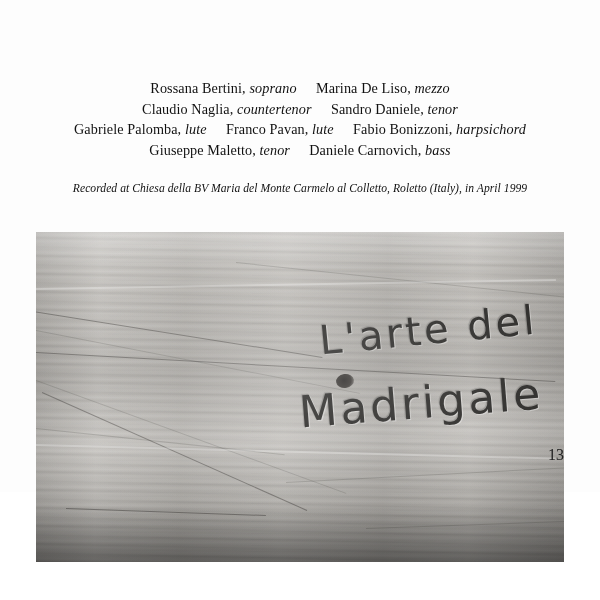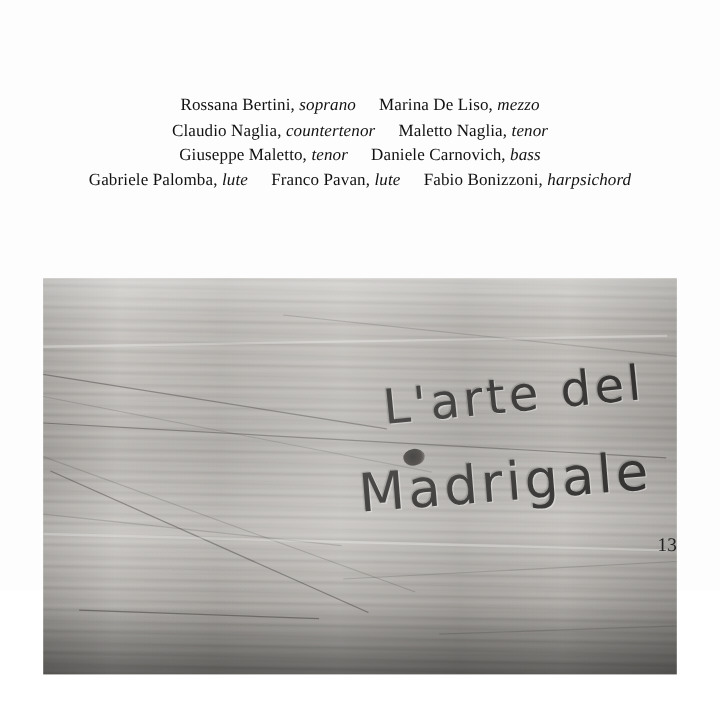--- a/index.html
+++ b/index.html
@@ -157,46 +157,47 @@
       <span class="role">soprano</span>
       <span class="sep"></span>
       <span>Marina De Liso,</span>
       <span class="role">mezzo</span>
     </div>
 
     <div class="credit-line">
       <span>Claudio Naglia,</span>
       <span class="role">countertenor</span>
       <span class="sep"></span>
-      <span>Maletto Naglia,</span>
+      <span>Sandro Daniele,</span>
       <span class="role">tenor</span>
+    </div>
+
+    <div class="credit-line">
+      <span>Gabriele Palomba,</span>
+      <span class="role">lute</span>
+      <span class="sep"></span>
+      <span>Franco Pavan,</span>
+      <span class="role">lute</span>
+      <span class="sep"></span>
+      <span>Fabio Bonizzoni,</span>
+      <span class="role">harpsichord</span>
     </div>
 
     <div class="credit-line">
       <span>Giuseppe Maletto,</span>
       <span class="role">tenor</span>
       <span class="sep"></span>
       <span>Daniele Carnovich,</span>
       <span class="role">bass</span>
     </div>
 
-    <div class="credit-line">
-      <span>Gabriele Palomba,</span>
-      <span class="role">lute</span>
-      <span class="sep"></span>
-      <span>Franco Pavan,</span>
-      <span class="role">lute</span>
-      <span class="sep"></span>
-      <span>Fabio Bonizzoni,</span>
-      <span class="role">harpsichord</span>
-    </div>
-
   </div>
 
   <div class="recording">
+    <div class="rline">Recorded at Chiesa della BV Maria del Monte Carmelo al Colletto, Roletto (Italy), in April 1999</div>
   </div>
 
   <div class="plate-wrap">
     <div class="plate">
 
       <div class="topband"></div>
 
       <div class="grain" style="left:-10px; top:78px; width:300px; height:1.4px; transform: rotate(9deg);"></div>
       <div class="grain soft" style="left:-10px; top:96px; width:340px; height:1.2px; transform: rotate(11deg);"></div>
       <div class="grain" style="left:0px; top:120px; width:520px; height:1.1px; transform: rotate(3.2deg);"></div>

